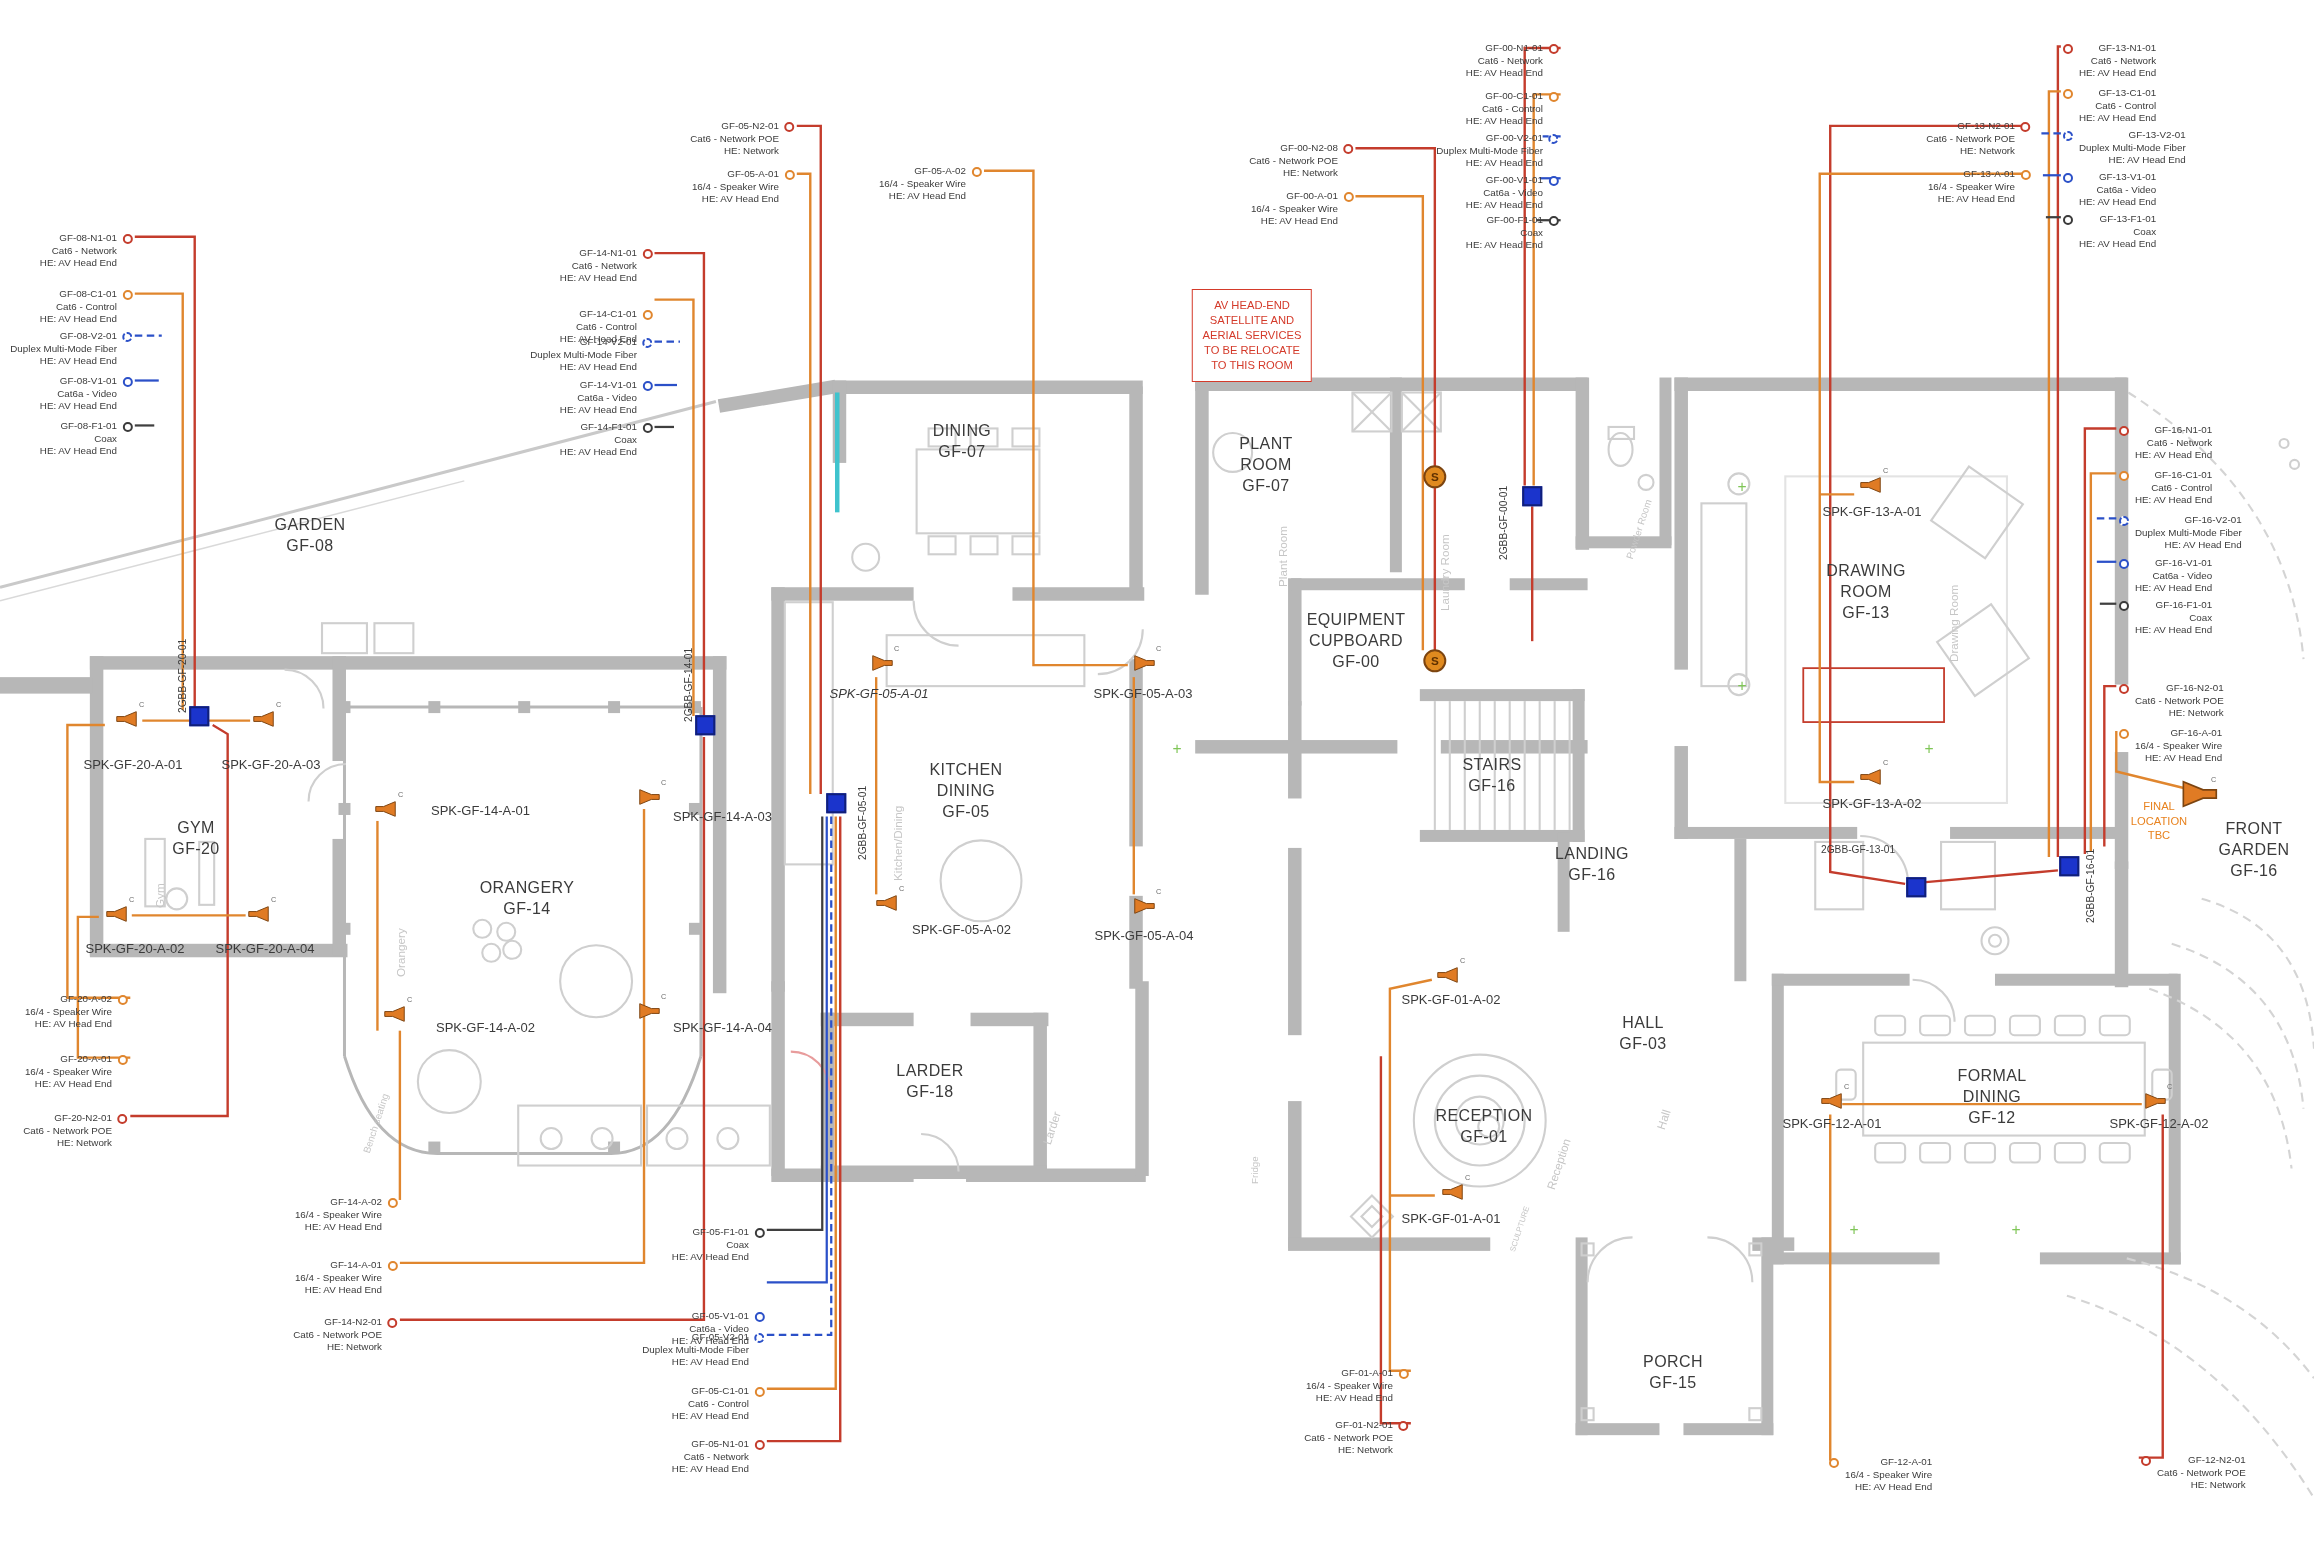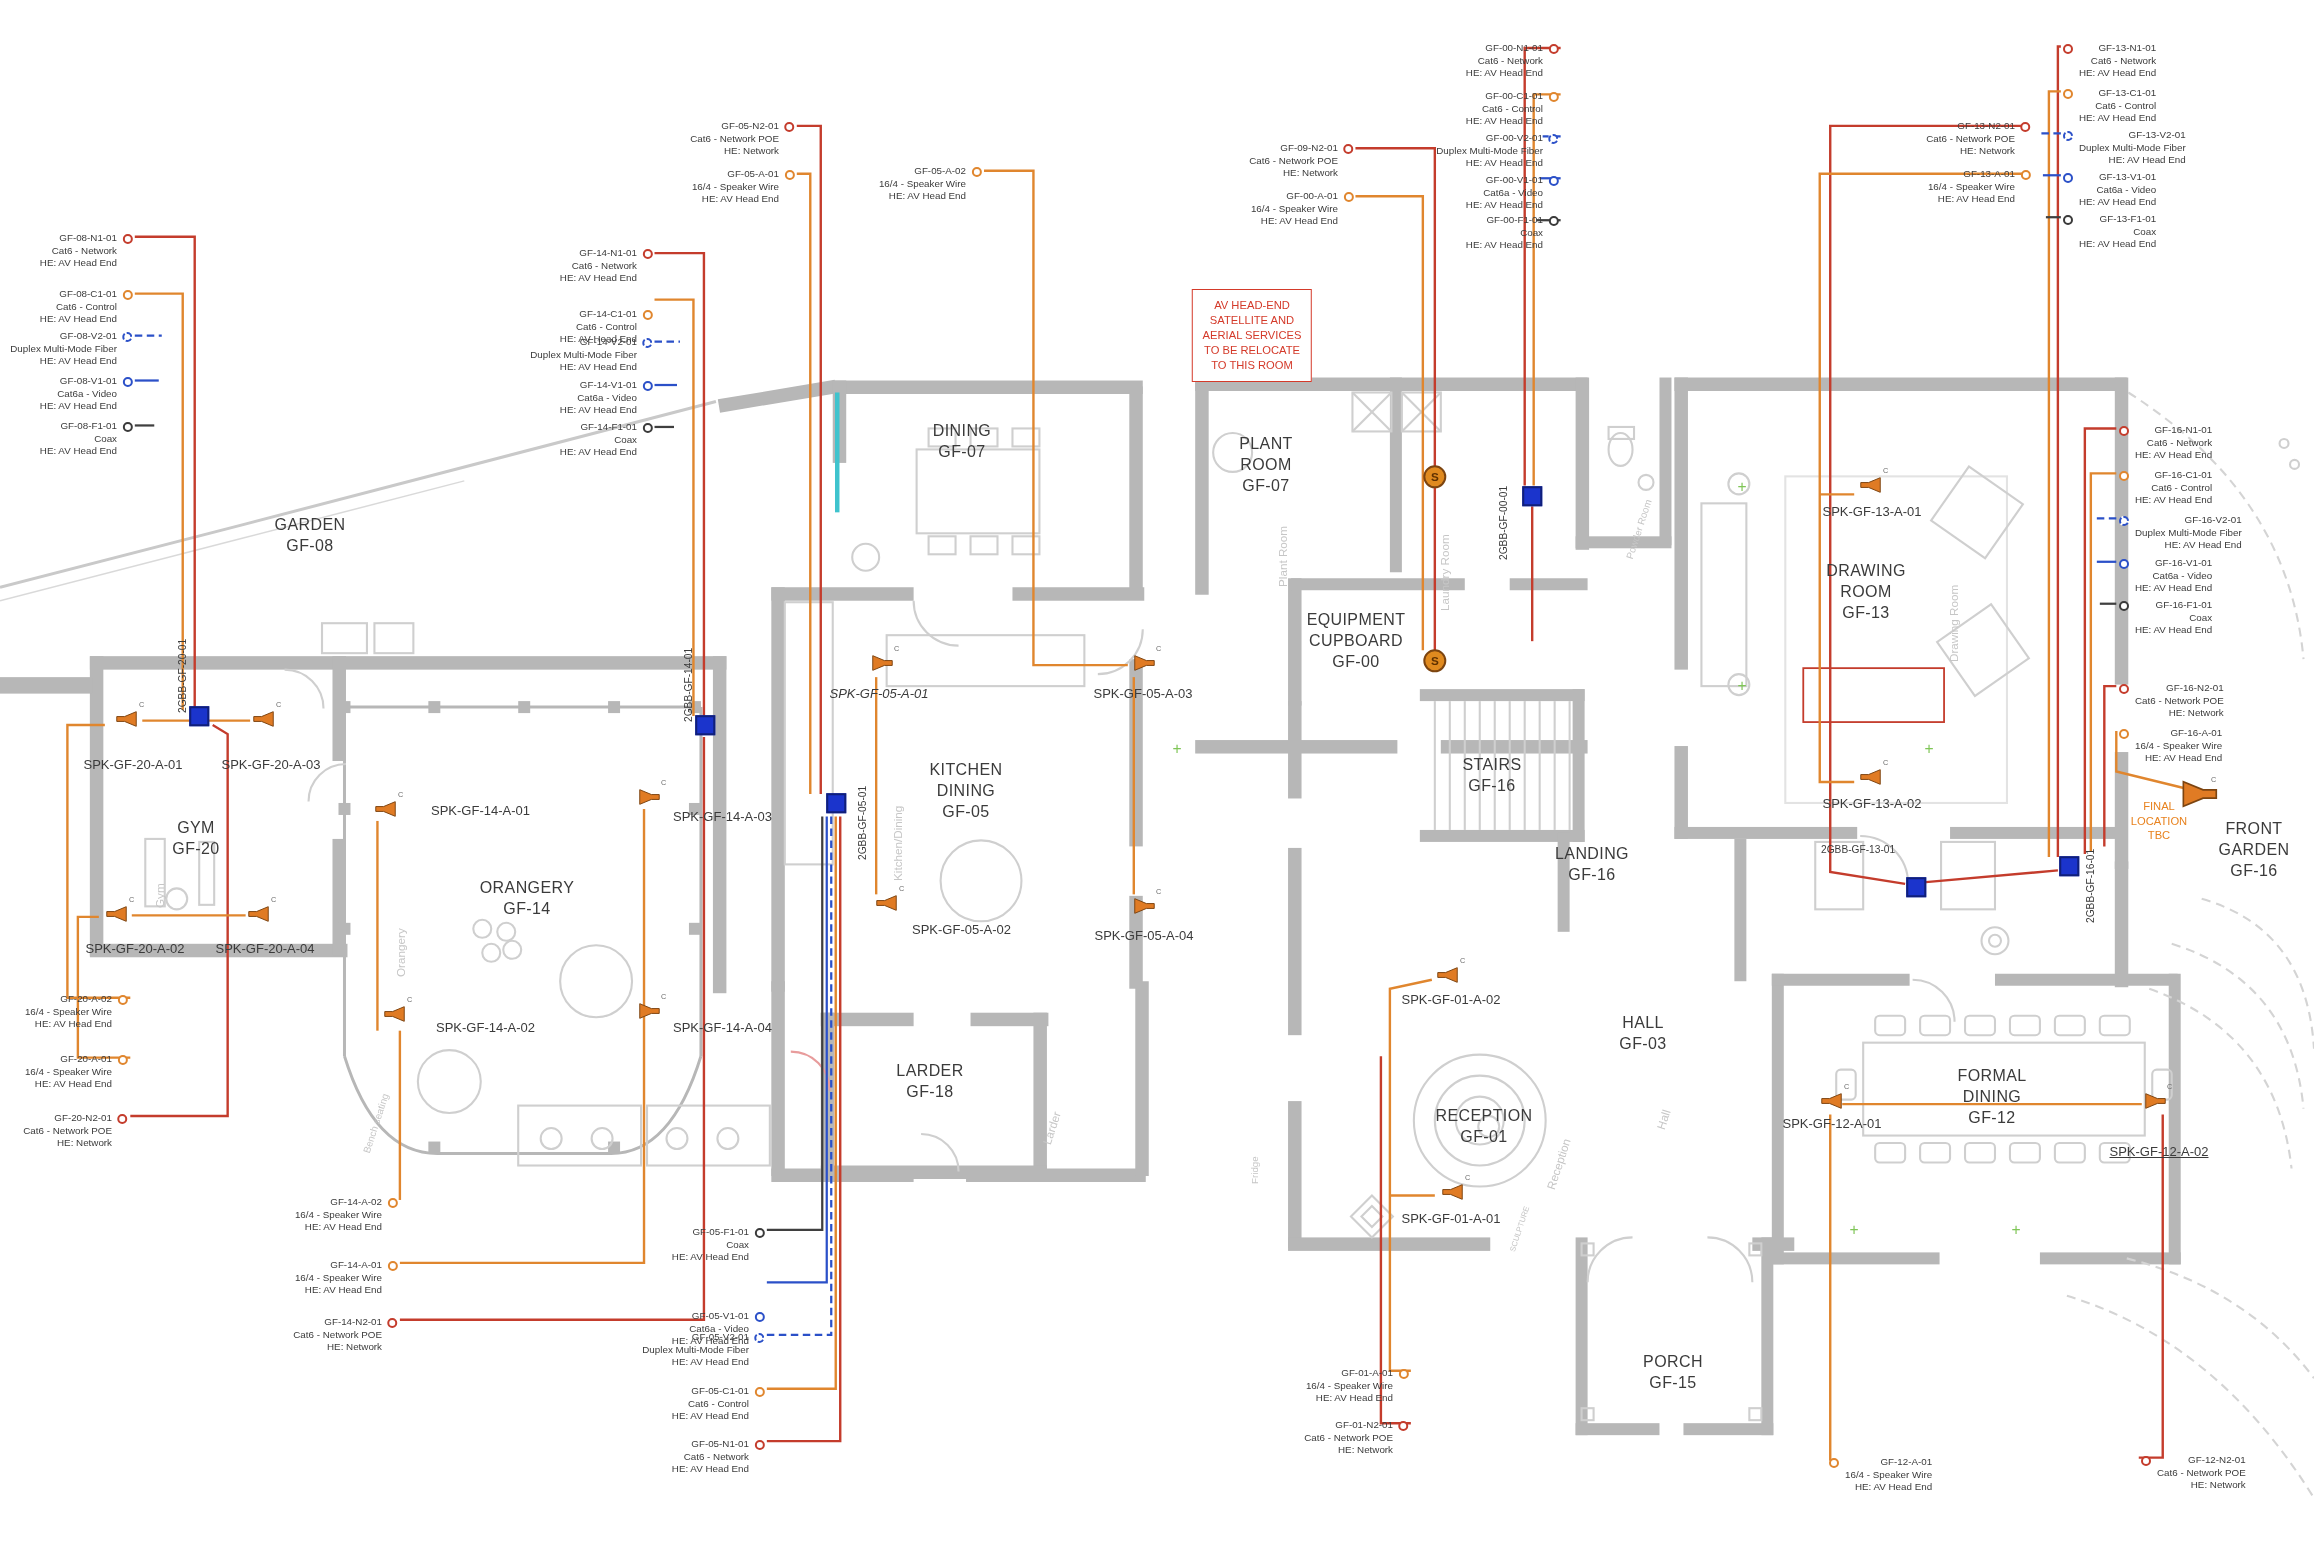--- a/index.html
+++ b/index.html
@@ -485,21 +485,21 @@
         <div>HE: AV Head End</div>
         <span class="ring" style="border-color: rgb(224, 134, 46);"></span>
       </div>
       <div class="callout cl" style="position: absolute; left: 966px; top: 165px;">
         <div>GF-05-A-02</div>
         <div>16/4 - Speaker Wire</div>
         <div>HE: AV Head End</div>
         <span class="ring" style="border-color: rgb(224, 134, 46);"></span>
       </div>
       <div class="callout cl" style="position: absolute; left: 1338px; top: 142px;">
-        <div>GF-09-N2-01</div>
+        <div>GF-00-N2-08</div>
         <div>Cat6 - Network POE</div>
         <div>HE: Network</div>
         <span class="ring" style="border-color: rgb(196, 60, 44);"></span>
       </div>
       <div class="callout cl" style="position: absolute; left: 1338px; top: 190px;">
         <div>GF-00-A-01</div>
         <div>16/4 - Speaker Wire</div>
         <div>HE: AV Head End</div>
         <span class="ring" style="border-color: rgb(224, 134, 46);"></span>
       </div>
@@ -789,21 +789,21 @@
       <div class="spk-label ctr" style="position: absolute; left: 1872px; top: 796px;">SPK-GF-13-A-02</div>
       <div class="spk" style="transform: translate(-50%, -50%); position: absolute; left: 1832px; top: 1103px;"><svg width="22.4" height="16.6" viewBox="0 0 23 17">
           <polygon points="1,6 9,6 21,1 21,16 9,11 1,11" fill="#e07b24" stroke="#7c4410" stroke-width="1"></polygon>
         </svg></div>
       <span class="spk-c" style="position: absolute; left: 1844px; top: 1082px;">C</span>
       <div class="spk-label ctr" style="position: absolute; left: 1832px; top: 1116px;">SPK-GF-12-A-01</div>
       <div class="spk" style="transform: translate(-50%, -50%) scaleX(-1); position: absolute; left: 2155px; top: 1103px;"><svg width="22.4" height="16.6" viewBox="0 0 23 17">
           <polygon points="1,6 9,6 21,1 21,16 9,11 1,11" fill="#e07b24" stroke="#7c4410" stroke-width="1"></polygon>
         </svg></div>
       <span class="spk-c" style="position: absolute; left: 2167px; top: 1082px;">C</span>
-      <div class="spk-label ctr" style="position: absolute; left: 2159px; top: 1144px; text-decoration: underline;">SPK-GF-12-A-02</div>
+      <div class="spk-label ctr" style="position: absolute; left: 2159px; top: 1116px;">SPK-GF-12-A-02</div>
       <div class="spk" style="transform: translate(-50%, -50%) scaleX(-1); position: absolute; left: 2199px; top: 796px;"><svg width="39" height="28" viewBox="0 0 23 17">
           <polygon points="1,6 9,6 21,1 21,16 9,11 1,11" fill="#e07b24" stroke="#7c4410" stroke-width="1"></polygon>
         </svg></div>
       <span class="spk-c" style="position: absolute; left: 2211px; top: 775px;">C</span>
       <div class="kp" style="position: absolute; left: 199px; top: 716px;"></div>
       <div class="kp-label" style="transform: rotate(-90deg); transform-origin: 0px 0px; position: absolute; left: 177px; top: 713px;">2GBB-GF-20-01</div>
       <div class="kp" style="position: absolute; left: 705px; top: 725px;"></div>
       <div class="kp-label" style="transform: rotate(-90deg); transform-origin: 0px 0px; position: absolute; left: 683px; top: 722px;">2GBB-GF-14-01</div>
       <div class="kp" style="position: absolute; left: 836px; top: 803px;"></div>
       <div class="kp-label" style="transform: rotate(-90deg); transform-origin: 0px 0px; position: absolute; left: 857px; top: 860px;">2GBB-GF-05-01</div>

